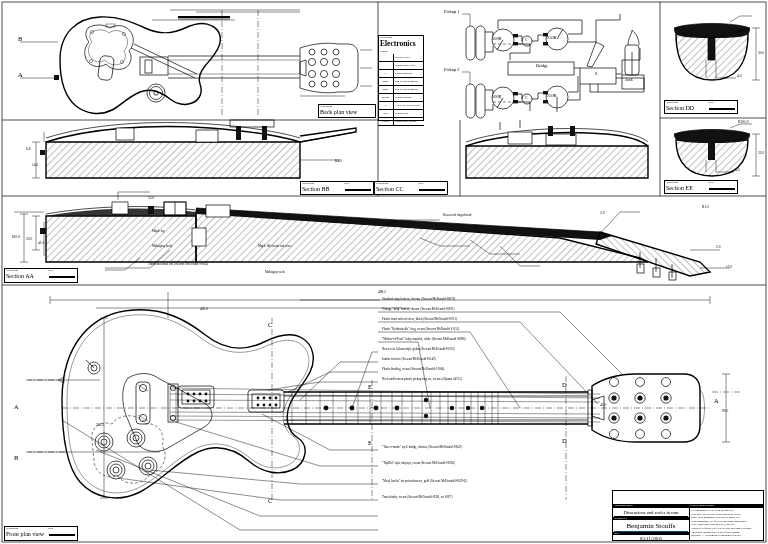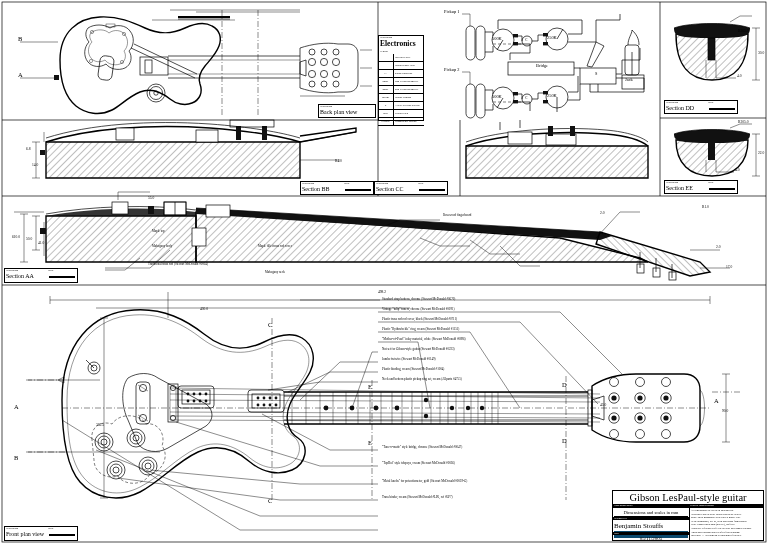--- a/index.html
+++ b/index.html
@@ -632,36 +632,32 @@
       <div class="lbl tiny" style="left: 382px; top: 358px;">Jumbo fretwire (Stewart McDonald #0149)</div>
       <div class="lbl tiny" style="left: 382px; top: 368px;">Plastic binding, cream (Stewart McDonald #1004)</div>
       <div class="lbl tiny" style="left: 382px; top: 378px;">Neck and bottom plastic pickup ring set, cream (Allparts #4755)</div>
       <div class="lbl tiny" style="left: 382px; top: 446px;">"Tune-o-matic" style bridge, chrome (Stewart McDonald #0047)</div>
       <div class="lbl tiny" style="left: 382px; top: 462px;">"TopHat" style tobpoys, cream (Stewart McDonald #0036)</div>
       <div class="lbl tiny" style="left: 382px; top: 480px;">"Metal knobs" for potentiometer, gold (Stewart McDonald #0059-G)</div>
       <div class="lbl tiny" style="left: 382px; top: 496px;">Truss binder, cream (Stewart McDonald #LP6, ref #LP7)</div>
     </div>
 
   <div class="box" style="left:612px;top:490px;width:152px;height:51px;background:#fff;">
-    <div style="position:absolute;left:0;top:0;width:150px;height:13px;border-bottom:1px solid #000;
-                display:flex;align-items:center;justify-content:center;">
-      <span class="xl">Gibson LesPaul-style guitar</span>
-    </div>
 
     <div style="position:absolute;left:0;top:13px;width:76px;height:37px;border-right:1px solid #000;">
       <div style="position:absolute;left:0;top:0;width:76px;height:3.6px;background:#000;"></div>
       <div class="tbcap" style="left:1px;top:0px;color:#fff;">Dimensions notes</div>
       <div style="position:absolute;left:1px;top:4px;width:74px;height:8px;
                   display:flex;align-items:center;justify-content:center;border-bottom:1px solid #000;">
         <span style="font-size:4.6px;">Dimensions and scales in mm</span>
       </div>
       <div style="position:absolute;left:0;top:12.5px;width:76px;height:3.6px;background:#000;"></div>
       <div class="tbcap" style="left:1px;top:12.5px;color:#fff;">Designed by</div>
       <div style="position:absolute;left:1px;top:17px;width:74px;height:10px;
-                  display:flex;align-items:center;border-bottom:7px solid #0c4a6e;">
+                  display:flex;align-items:center;justify-content:center;border-bottom:4px solid #0c4a6e;">
         <span style="font-size:7px;">Benjamin Stouffs</span>
       </div>
       <div style="position:absolute;left:0;top:27.5px;width:76px;height:3.6px;background:#000;"></div>
       <div class="tbcap" style="left:1px;top:27.5px;color:#fff;">Date</div>
       <div style="position:absolute;left:1px;top:31.5px;width:74px;height:5.5px;
                   display:flex;align-items:center;justify-content:center;">
         <span style="font-size:5px;">05/11/2005</span>
       </div>
     </div>
 

